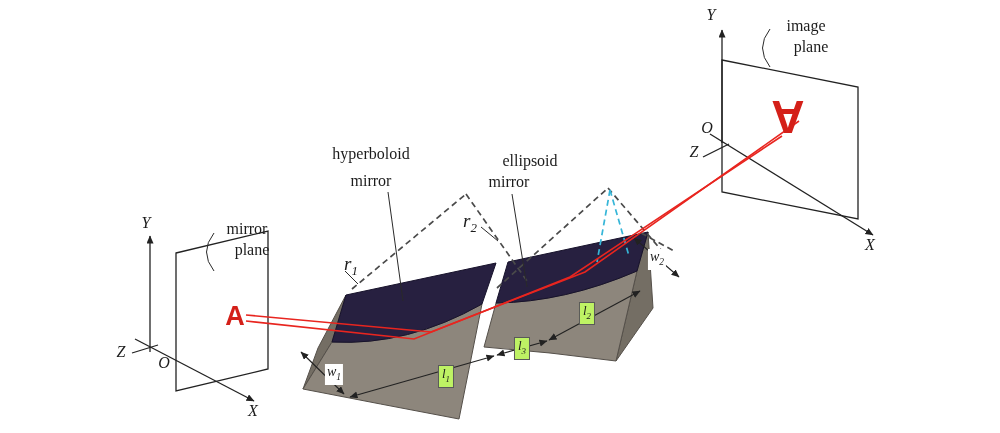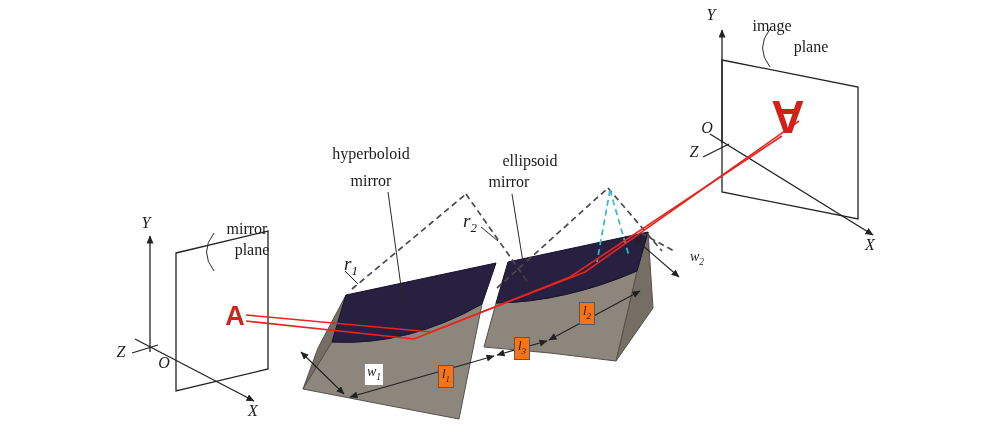--- a/index.html
+++ b/index.html
@@ -9,22 +9,22 @@
   }
   *{margin:0;padding:0;box-sizing:border-box;}
   html,body{background:#fff;}
   body{width:1000px;height:433px;font-family:"Liberation Serif",serif;color:#1c1c1c;}
   .stage{position:relative;width:1000px;height:433px;background:#fff;overflow:hidden;}
   .stage svg{position:absolute;left:0;top:0;}
   .lbl{position:absolute;transform:translateX(-50%);white-space:nowrap;font-size:16px;line-height:18px;}
   .var{font-style:italic;}
   .sym{font-size:19px;}
   sub{font-size:0.68em;}
-  .dimw{background:#fff;padding:0 2px;font-size:14px;line-height:15px;margin-left:40px;}
-  .dimbox{background:#f97316;border:1px solid #595959;padding:0 3px;font-size:13px;line-height:15px;}
+  .dimw{background:#fff;padding:0 2px;font-size:14px;line-height:15px;}
+  .dimbox{background:#bef264;border:1px solid #595959;padding:0 3px;font-size:13px;line-height:15px;}
   .glyph-a{position:absolute;color:var(--c-glyph);font-family:"Liberation Sans",sans-serif;font-weight:700;line-height:1;}
   #objA{font-size:27px;transform:translate(-50%,-50%);}
   #imgA{font-size:46px;transform:translate(-50%,-50%) rotate(180deg);}
   
   .ln{stroke:var(--c-line);stroke-width:1.3;fill:none;}
   .thin{stroke:#2a2a2a;stroke-width:1;fill:none;}
   .dash{stroke:var(--c-dashed);stroke-width:1.7;fill:none;stroke-dasharray:6 4;}
   .cyn{stroke:var(--c-cyan);stroke-width:1.7;fill:none;stroke-dasharray:6 4;}
   .dima{stroke:#222;stroke-width:1.1;fill:none;}
   .ray{stroke:var(--c-ray);stroke-width:1.6;fill:none;}
@@ -88,21 +88,21 @@
   </svg>
 
   <div class="lbl" style="left:247px;top:220px">mirror</div>
   <div class="lbl" style="left:252px;top:241px">plane</div>
   <div class="lbl var" style="left:146px;top:214px">Y</div>
   <div class="lbl var" style="left:253px;top:402px">X</div>
   <div class="lbl var" style="left:121px;top:343px">Z</div>
   <div class="lbl var" style="left:164px;top:354px">O</div>
   <div class="glyph-a" id="objA" style="left:235px;top:316px">A</div>
 
-  <div class="lbl" style="left:772px;top:17px">image</div>
+  <div class="lbl" style="left:806px;top:17px">image</div>
   <div class="lbl" style="left:811px;top:38px">plane</div>
   <div class="lbl var" style="left:711px;top:6px">Y</div>
   <div class="lbl var" style="left:870px;top:236px">X</div>
   <div class="lbl var" style="left:694px;top:143px">Z</div>
   <div class="lbl var" style="left:707px;top:119px">O</div>
   <div class="glyph-a" id="imgA" style="left:788px;top:117px">A</div>
 
   <div class="lbl" style="left:371px;top:145px">hyperboloid</div>
   <div class="lbl" style="left:371px;top:172px">mirror</div>
   <div class="lbl" style="left:530px;top:152px">ellipsoid</div>

